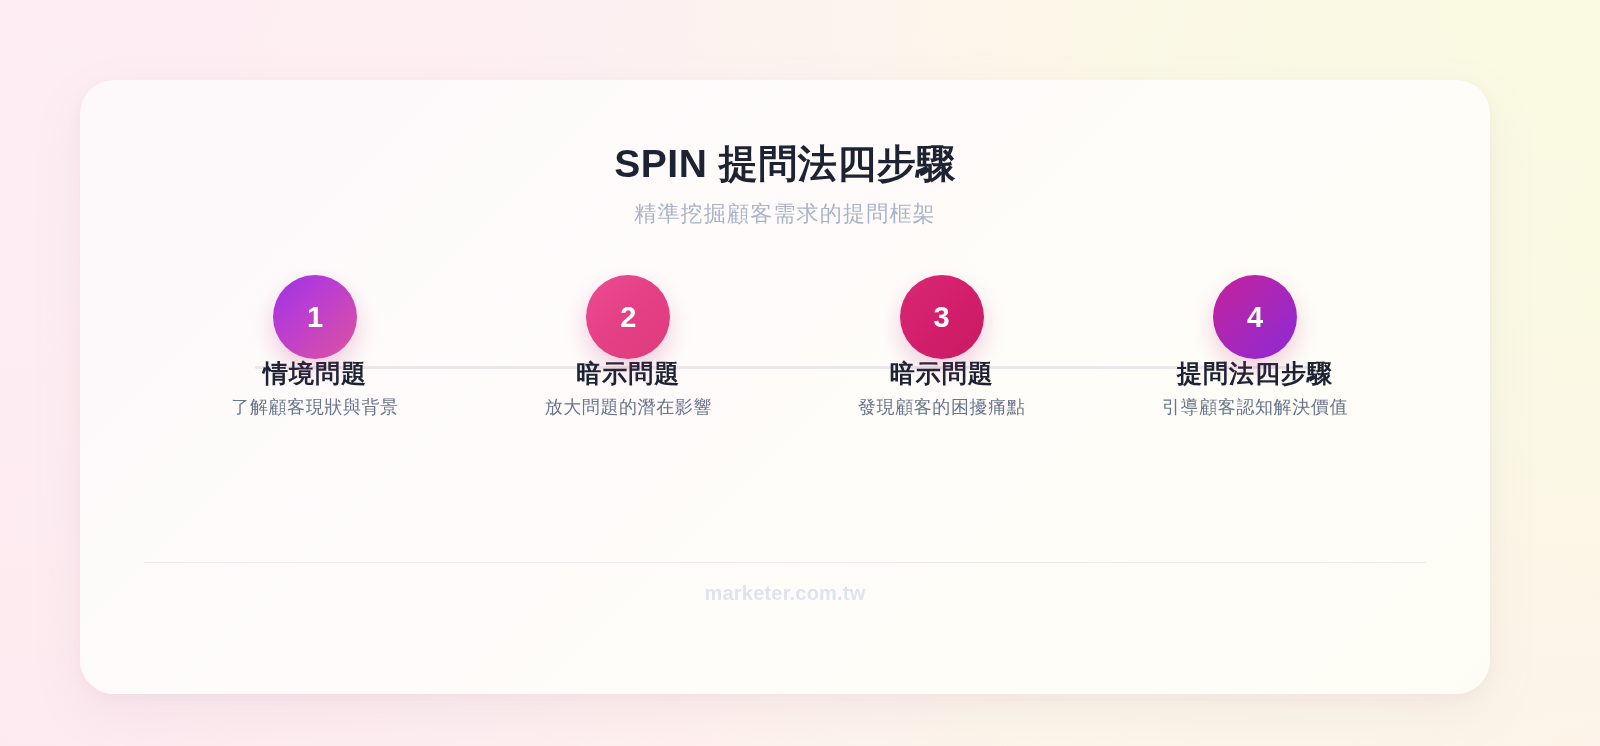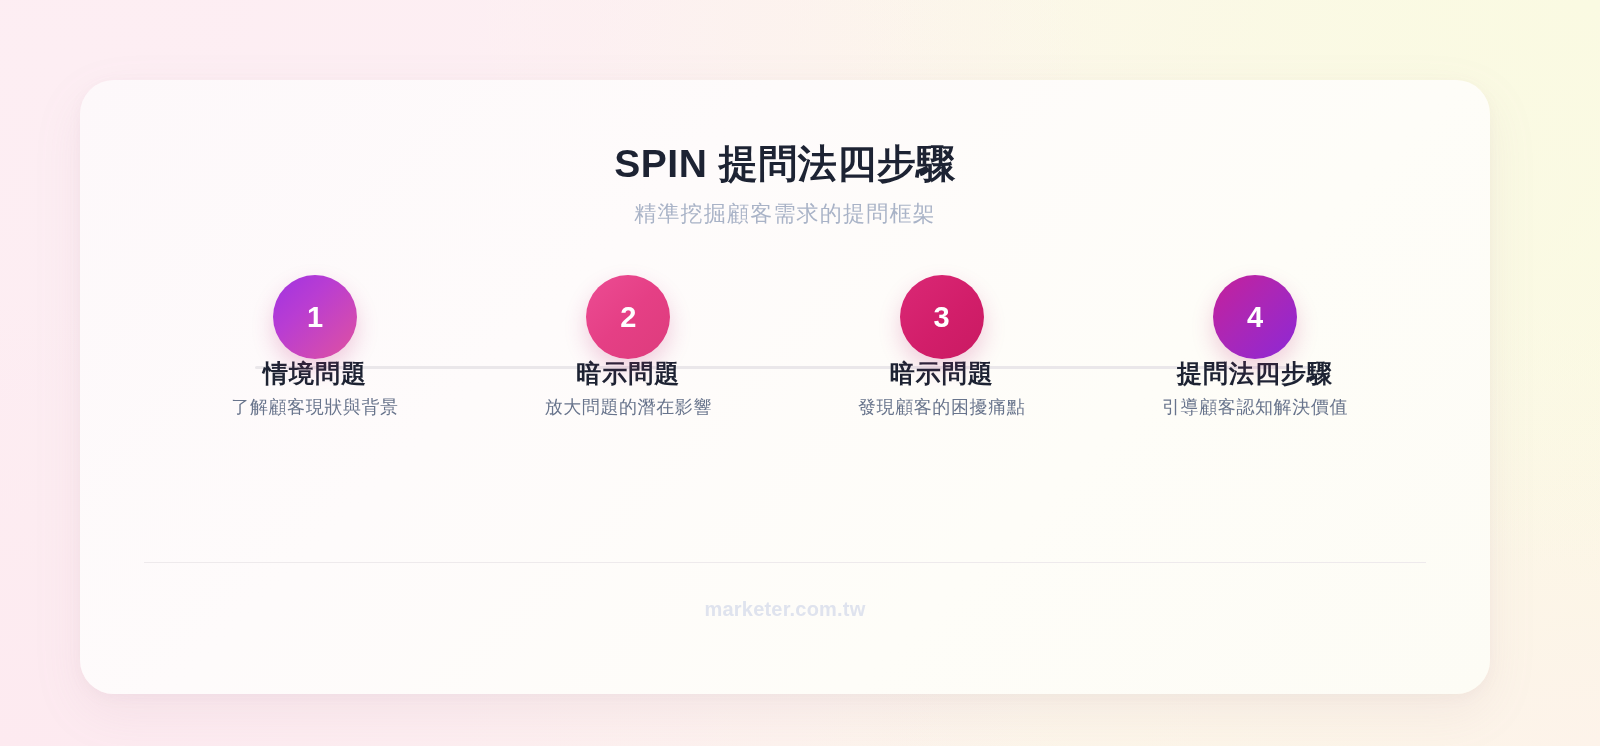--- a/index.html
+++ b/index.html
@@ -155,21 +155,21 @@
     right: 64px;
     top: 482px;
     height: 1px;
     background: #eeeaec;
   }
 
   .footer {
     position: absolute;
     left: 0;
     right: 0;
-    top: 518px;
+    top: 502px;
     text-align: center;
   }
 
   .footer-text {
     font-size: 20px;
     font-weight: bold;
     color: #dfe3ee;
     letter-spacing: 0.2px;
   }
 </style>

